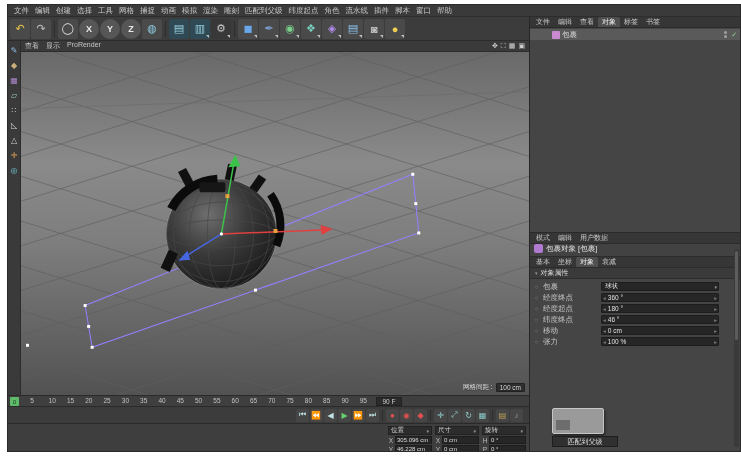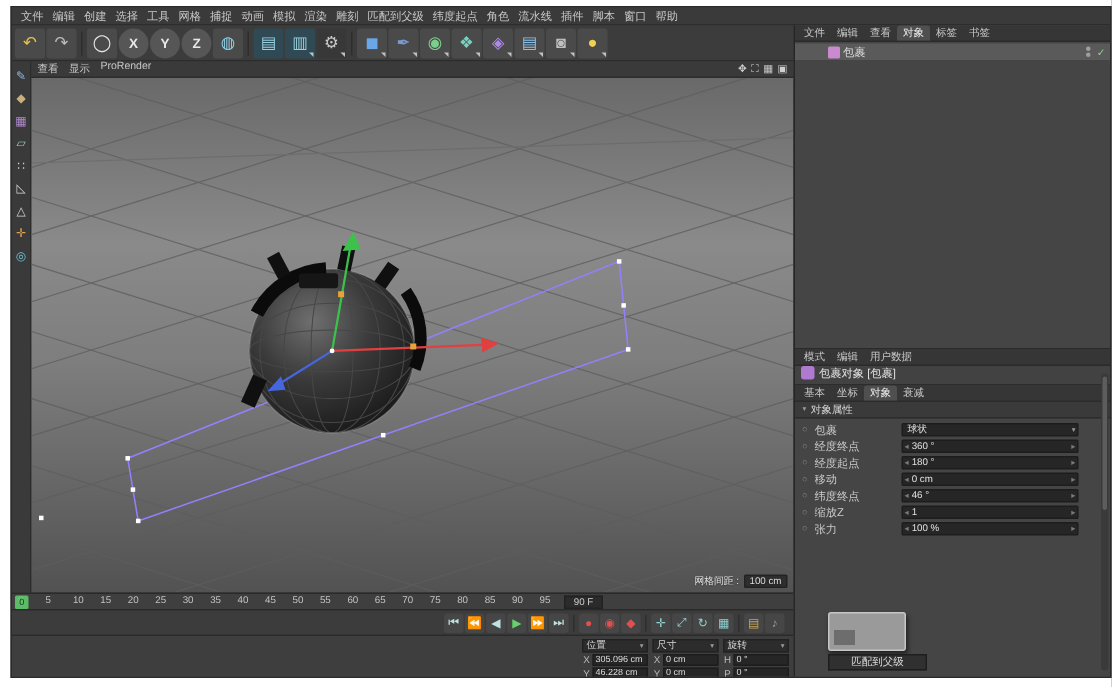--- a/index.html
+++ b/index.html
@@ -439,42 +439,33 @@
             <span class="kdot">○</span>
             <span class="alabel">经度起点</span>
             <div class="afield">
               <span class="sl">◂</span>
               <span class="aval">180 °</span>
               <span class="sr">▸</span>
             </div>
           </div>
           <div class="attr-row">
             <span class="kdot">○</span>
-            <span class="alabel">移动</span>
-            <div class="afield">
-              <span class="sl">◂</span>
-              <span class="aval">0 cm</span>
-              <span class="sr">▸</span>
-            </div>
-          </div>
-          <div class="attr-row">
-            <span class="kdot">○</span>
             <span class="alabel">纬度终点</span>
             <div class="afield">
               <span class="sl">◂</span>
               <span class="aval">46 °</span>
               <span class="sr">▸</span>
             </div>
           </div>
           <div class="attr-row">
             <span class="kdot">○</span>
-            <span class="alabel">缩放Z</span>
+            <span class="alabel">移动</span>
             <div class="afield">
               <span class="sl">◂</span>
-              <span class="aval">1</span>
+              <span class="aval">0 cm</span>
               <span class="sr">▸</span>
             </div>
           </div>
           <div class="attr-row">
             <span class="kdot">○</span>
             <span class="alabel">张力</span>
             <div class="afield">
               <span class="sl">◂</span>
               <span class="aval">100 %</span>
               <span class="sr">▸</span>

